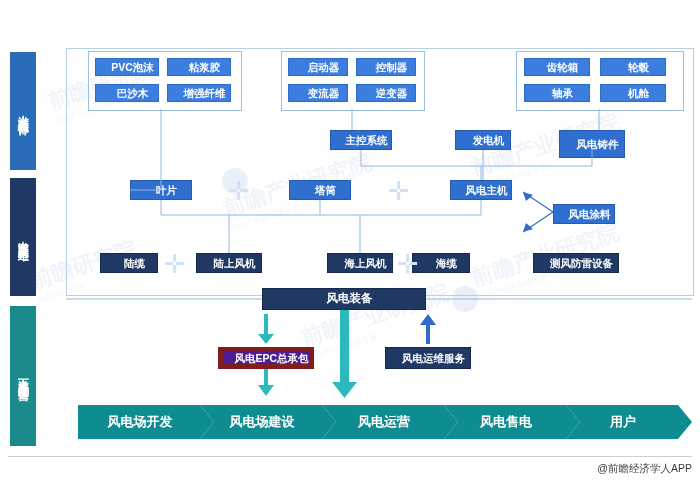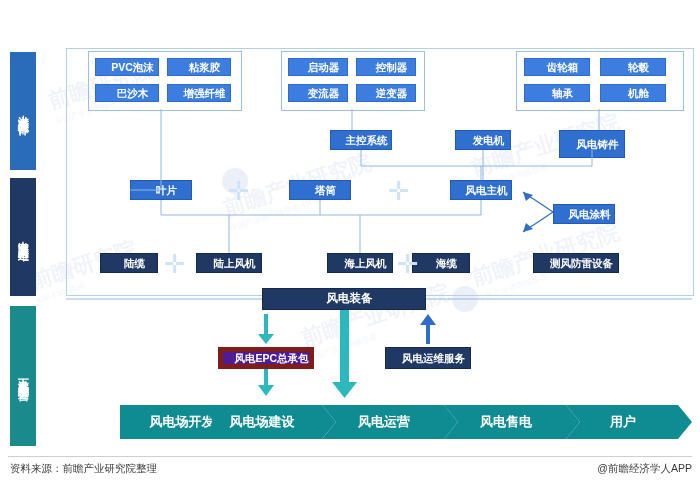--- a/index.html
+++ b/index.html
@@ -189,21 +189,21 @@
 
   <div class="plus" style="left:164px;top:251px;">✛</div>
   <div class="plus" style="left:397px;top:251px;">✛</div>
 
   <div class="node navy" style="left:262px;top:288px;width:164px;height:22px;font-size:11.5px;">风电装备</div>
 
   <div class="node teal" style="left:218px;top:347px;width:96px;height:22px;">风电EPC总承包</div>
   <div class="node navy" style="left:385px;top:347px;width:86px;height:22px;">风电运维服务</div>
 
   <div class="chev-wrap">
-    <div class="chev" style="left:0px;width:136px;clip-path:polygon(0 0, 122px 0, 136px 17px, 122px 34px, 0 34px);margin-left:42px;">
+    <div class="chev" style="left:0px;width:136px;clip-path:polygon(0 0, 122px 0, 136px 17px, 122px 34px, 0 34px);">
       <span class="lbl">风电场开发</span>
     </div>
     <div class="chev" style="left:122px;width:136px;clip-path:polygon(0 0, 122px 0, 136px 17px, 122px 34px, 0 34px, 14px 17px);">
       <span class="lbl">风电场建设</span>
     </div>
     <div class="chev" style="left:244px;width:136px;clip-path:polygon(0 0, 122px 0, 136px 17px, 122px 34px, 0 34px, 14px 17px);">
       <span class="lbl">风电运营</span>
     </div>
     <div class="chev" style="left:366px;width:136px;clip-path:polygon(0 0, 122px 0, 136px 17px, 122px 34px, 0 34px, 14px 17px);">
       <span class="lbl">风电售电</span>
@@ -259,16 +259,15 @@
       <polygon points="332,382 357,382 344.5,398" fill="#2bb9bd"></polygon>
     </g>
 
     <g>
       <rect x="426" y="325" width="4" height="19" fill="#2f6bc9"></rect>
       <polygon points="420,325 436,325 428,314" fill="#2f6bc9"></polygon>
     </g>
   </svg>
 
   <div class="footline"></div>
-  <div class="src">资料来源：前瞻产业研究院整理</div>
   <div class="app">@前瞻经济学人APP</div>
 
 </div>
 
 </body></html>

